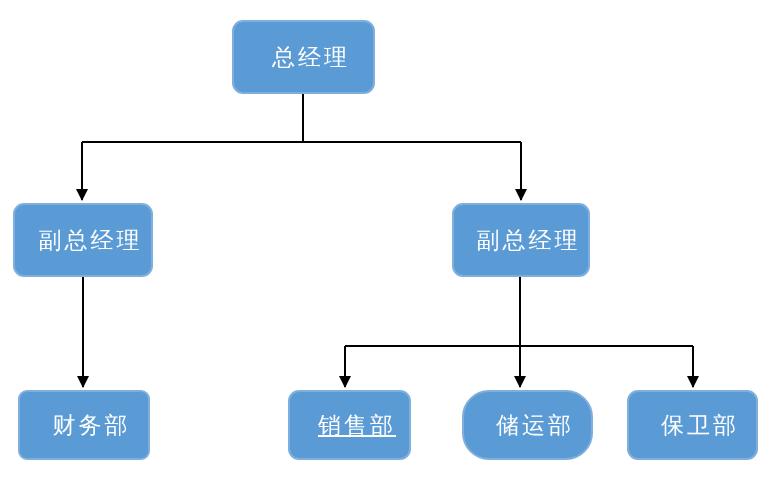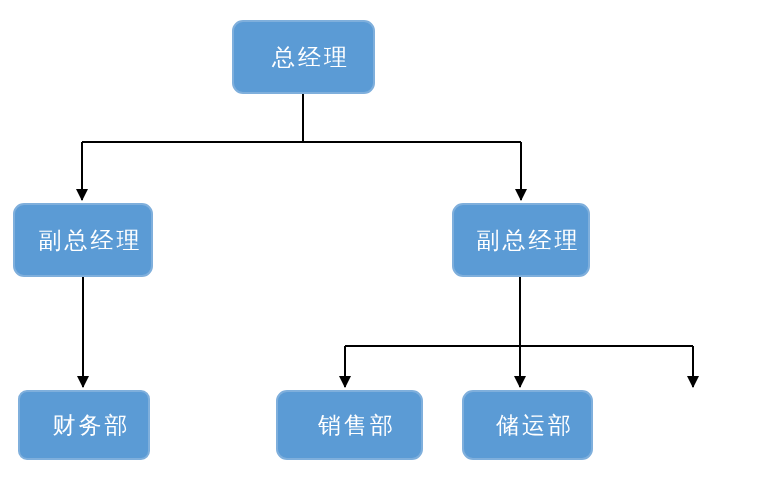--- a/index.html
+++ b/index.html
@@ -69,18 +69,19 @@
   </svg>
 
   <div class="node" style="left:232px; top:20px; width:143px; height:74px;">总经理</div>
 
   <div class="node" style="left:13px; top:203px; width:140px; height:74px;">副总经理</div>
 
   <div class="node" style="left:452px; top:203px; width:138px; height:74px;">副总经理</div>
 
   <div class="node" style="left:18px; top:390px; width:132px; height:70px;border-radius:9px;">财务部</div>
 
-  <div class="node" style="left:276px; top:390px; width:147px; height:70px;">销售部</div>
+  <div class="node" style="left:288px; top:390px; width:123px; height:70px;text-decoration:underline;">销售部</div>
 
-  <div class="node" style="left:462px; top:390px; width:131px; height:70px;">储运部</div>
+  <div class="node" style="left:462px; top:390px; width:131px; height:70px;border-radius:27px;">储运部</div>
 
+  <div class="node" style="left:627px; top:390px; width:131px; height:70px;">保卫部</div>
 
 </div>
 
 </body></html>

